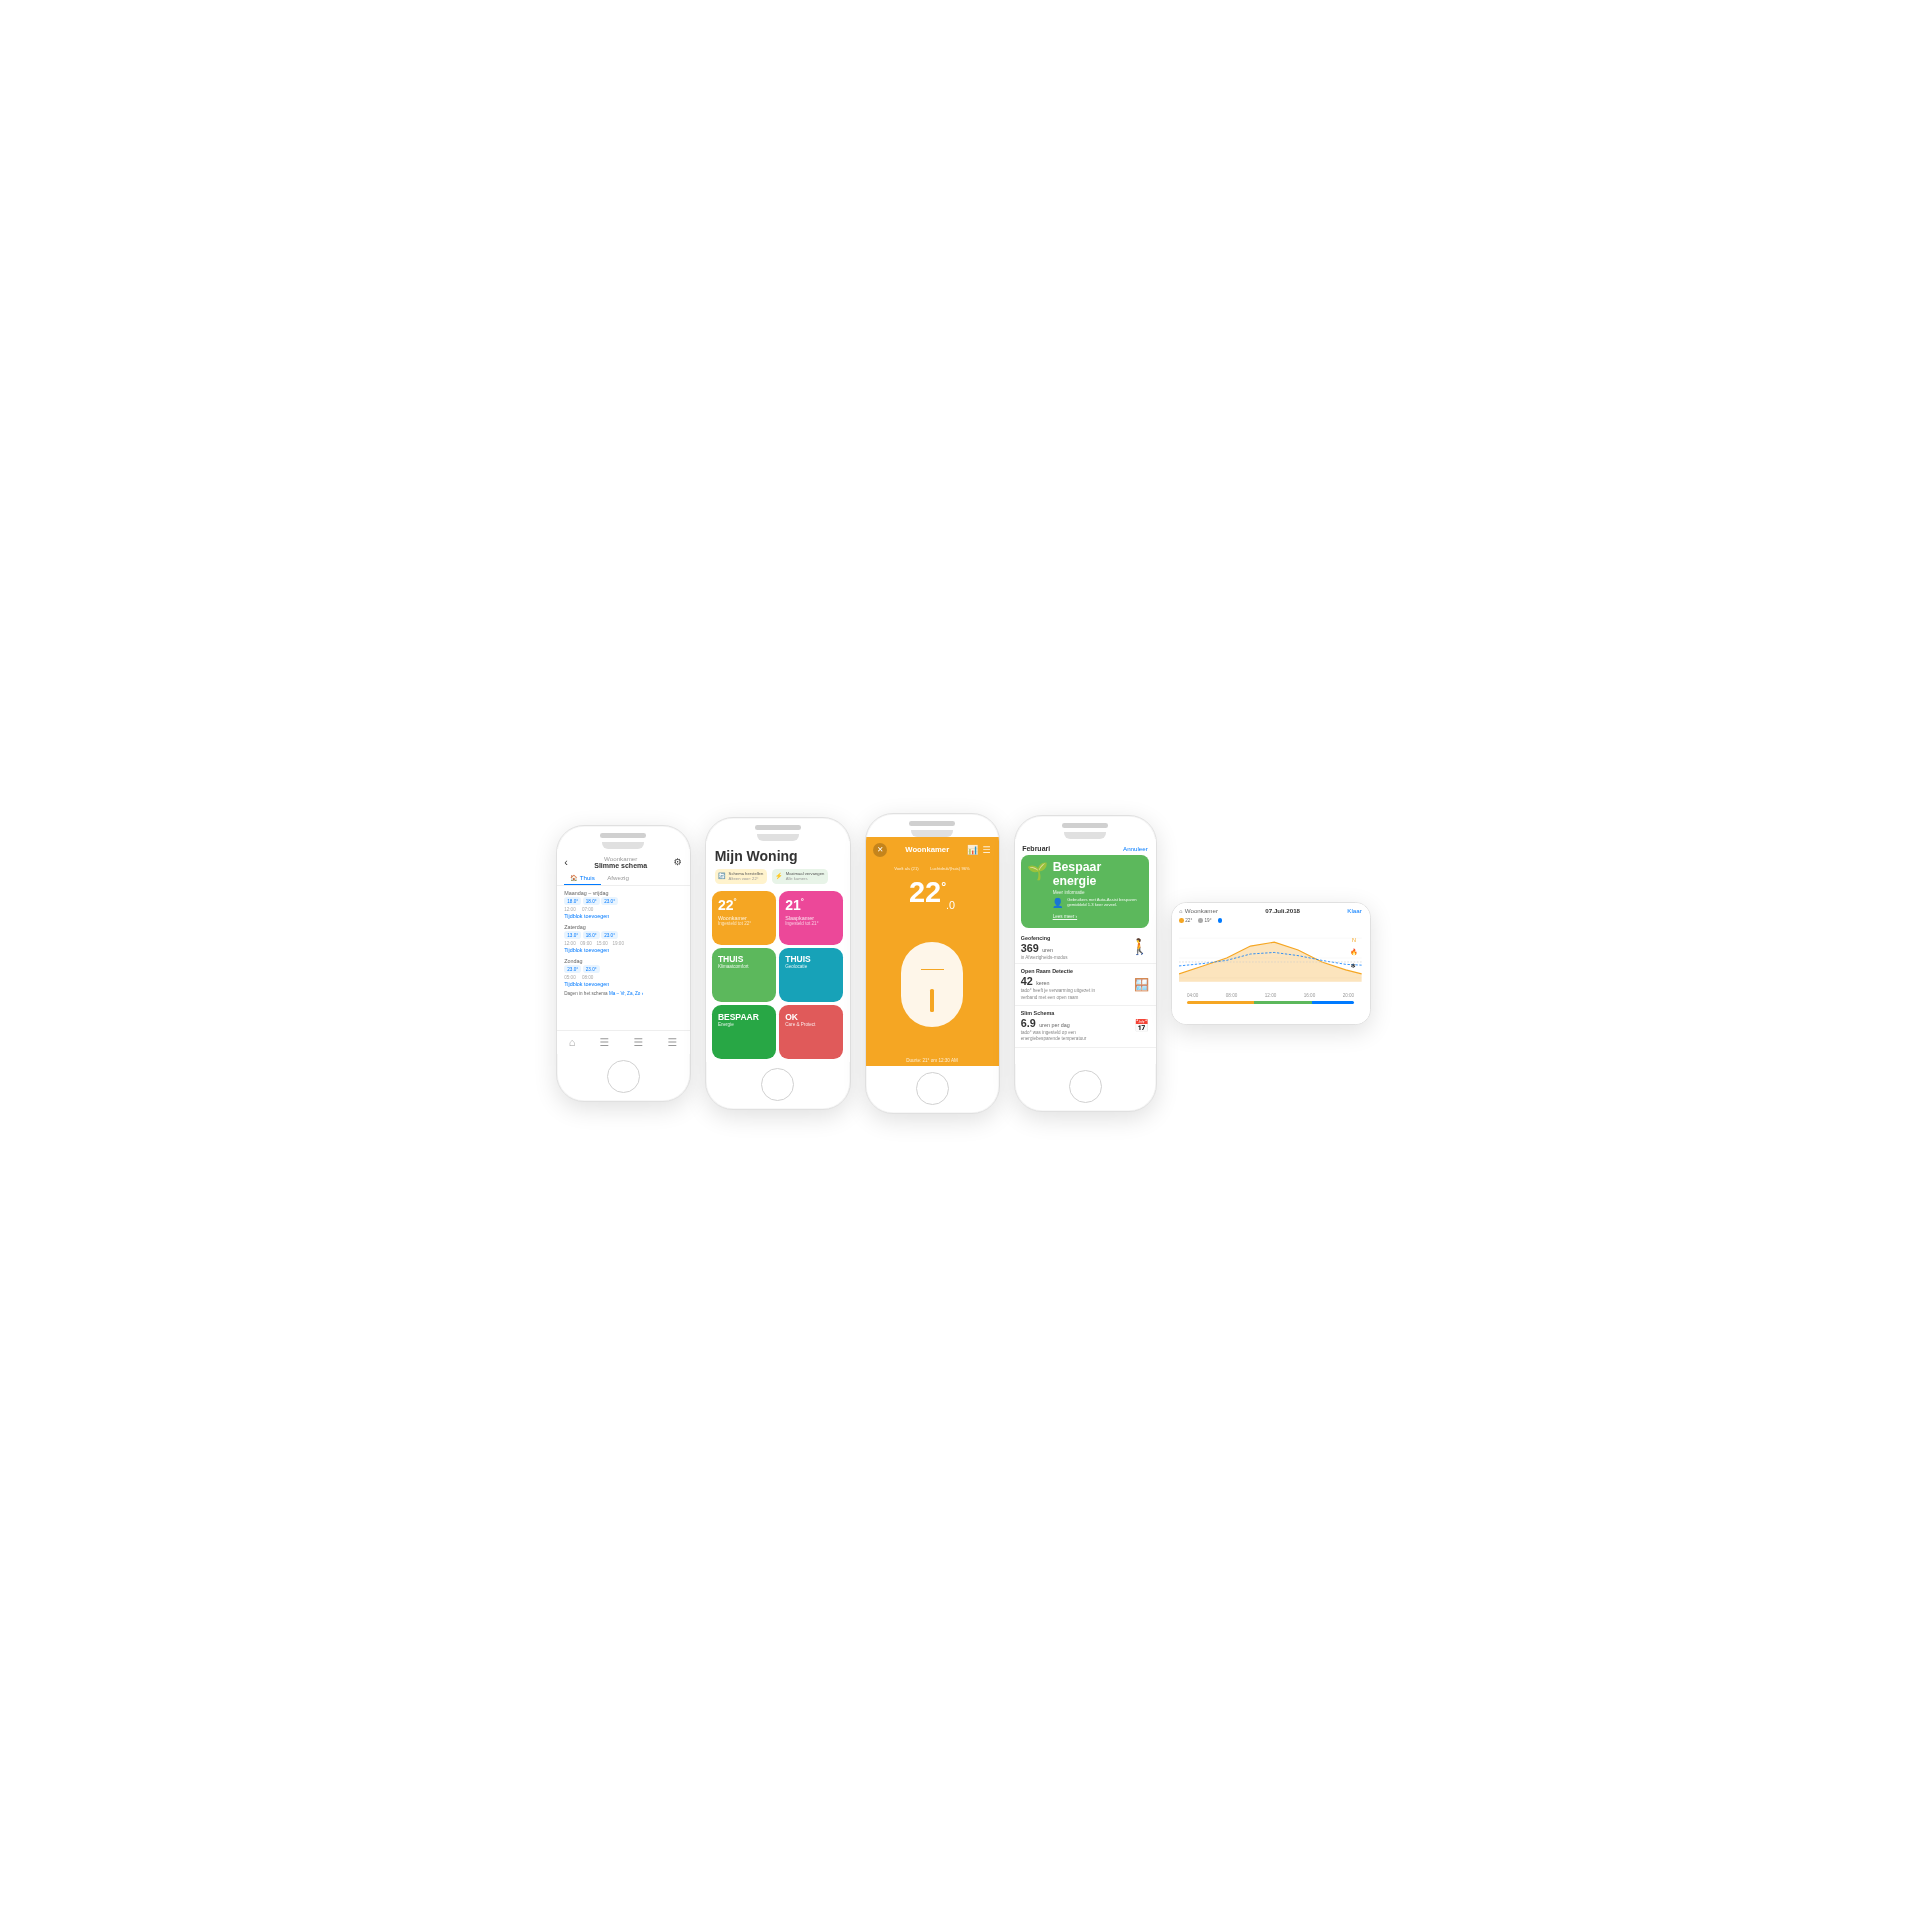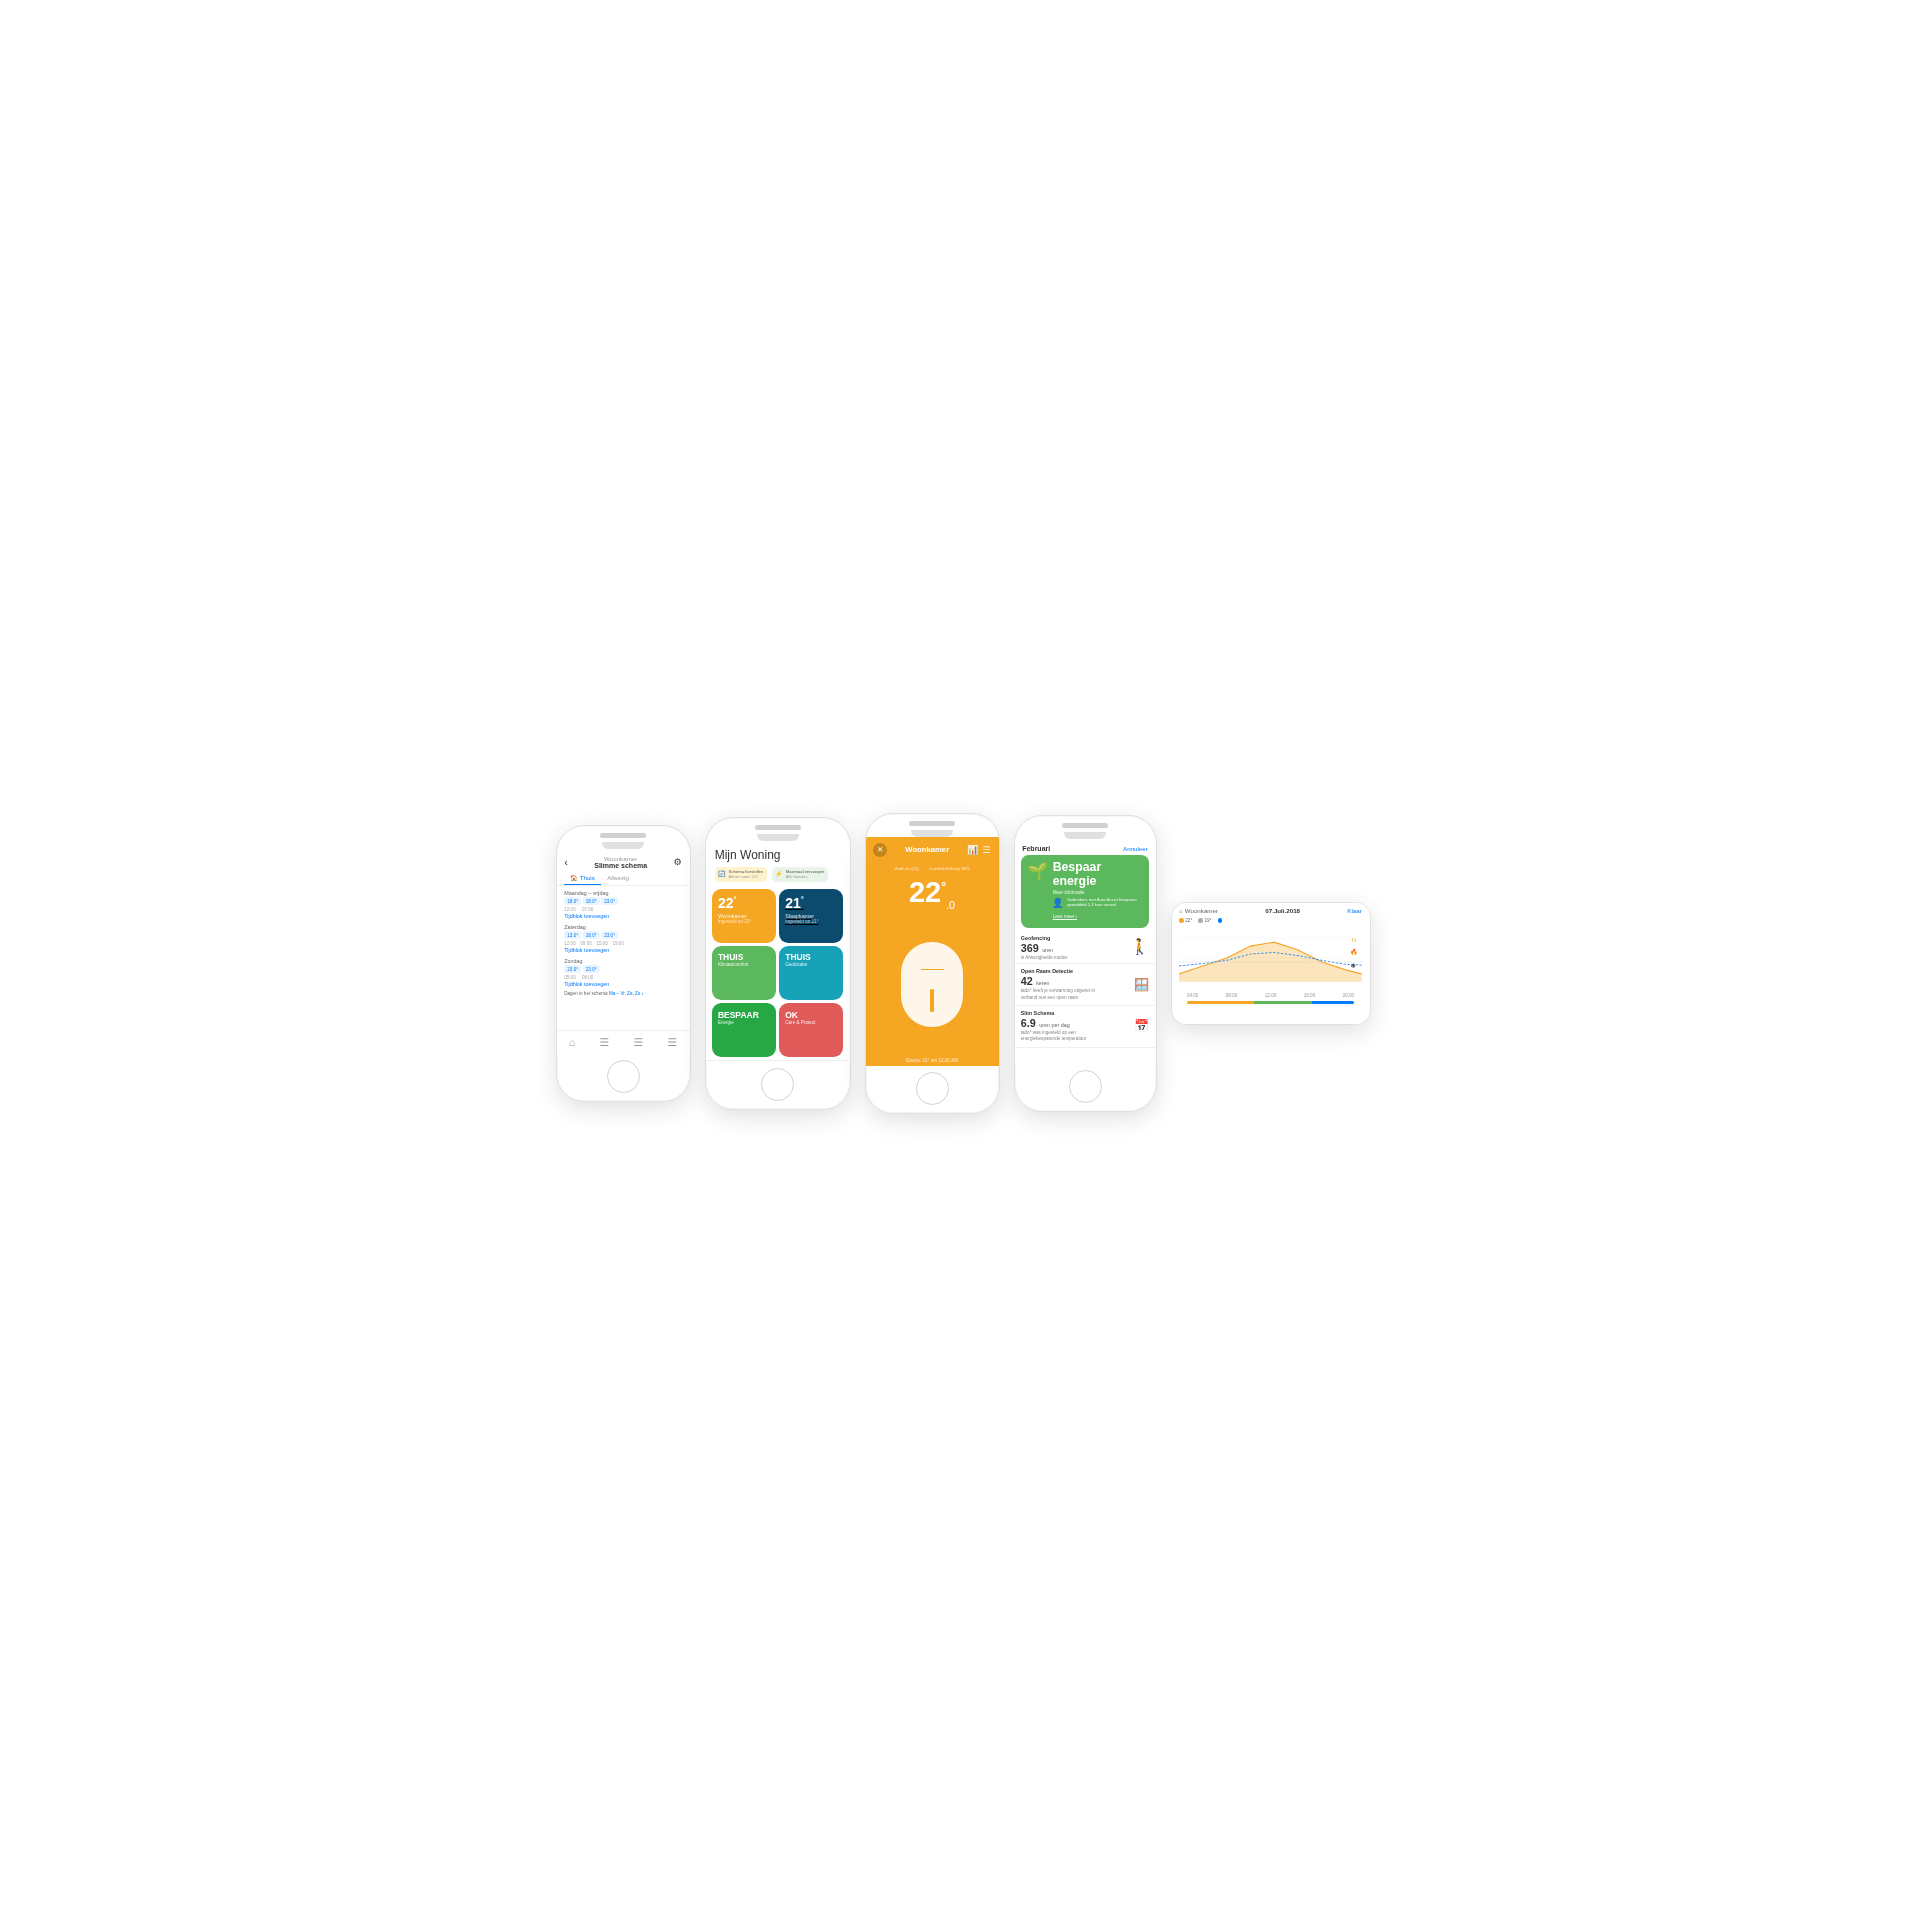--- a/index.html
+++ b/index.html
@@ -126,21 +126,21 @@
       padding: 4.6px 0;
       border-top: 0.8px solid #eee;
       margin-top: auto;
     }
     .nav-icon { font-size: 10.8px; color: #999; }
 
     
     .phone2 { width: 146px; height: 293px; }
     .phone2 .phone-screen { background: #fff; }
     .woning-header { padding: 7.7px 9.2px 4.6px; }
-    .woning-title { font-size: 12px; font-weight: 400; color: #333; }
+    .woning-title { font-size: 14px; font-weight: 700; color: #333; }
     .woning-notifs {
       display: flex;
       gap: 4.6px;
       margin-top: 4.6px;
     }
     .notif-pill {
       display: flex;
       align-items: center;
       gap: 2.3px;
       background: #fff3cd;
@@ -162,21 +162,21 @@
       border-radius: 9.2px;
       padding: 6.2px;
       min-height: 54px;
       position: relative;
     }
     .tile-temp { font-size: 14px; font-weight: 700; color: #fff; }
     .tile-temp sup { font-size: 7.7px; }
     .tile-label { font-size: 5.4px; color: rgba(255,255,255,0.85); margin-top: 1.5px; }
     .tile-sublabel { font-size: 4.6px; color: rgba(255,255,255,0.7); }
     .tile-bg-orange { background: #f5a623; }
-    .tile-bg-blue { background: #0c4a6e; text-decoration: underline; }
+    .tile-bg-blue { background: #ec4899; }
     .tile-keyword { font-size: 8.5px; font-weight: 700; color: #fff; }
     .tile-cat { font-size: 4.6px; color: rgba(255,255,255,0.85); }
 
     .woning-nav {
       display: flex;
       justify-content: space-around;
       padding: 4.6px 0;
       border-top: 0.8px solid #eee;
       margin-top: auto;
     }

